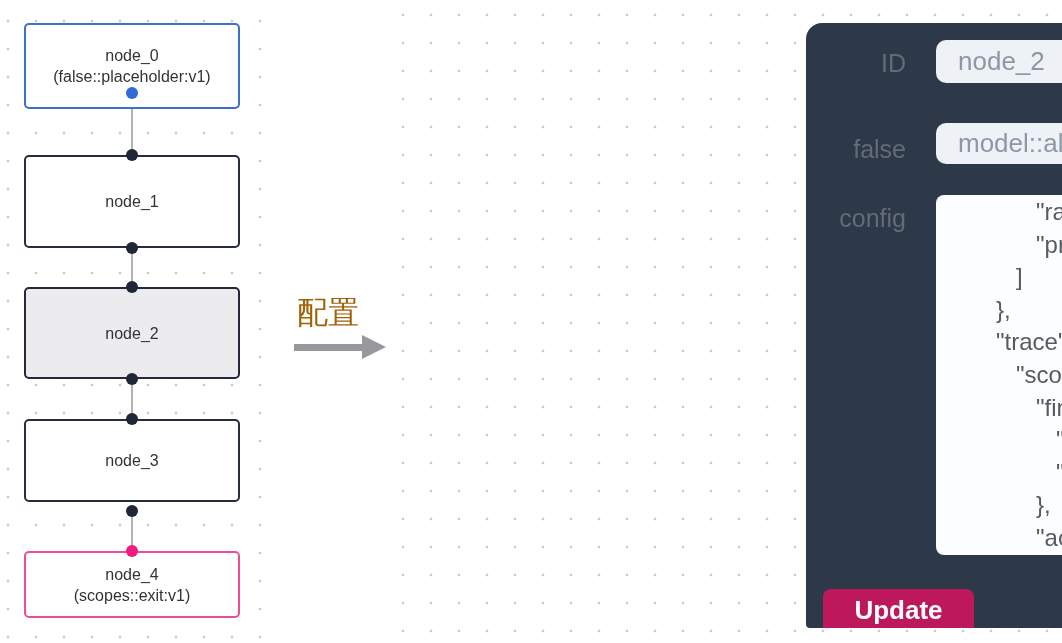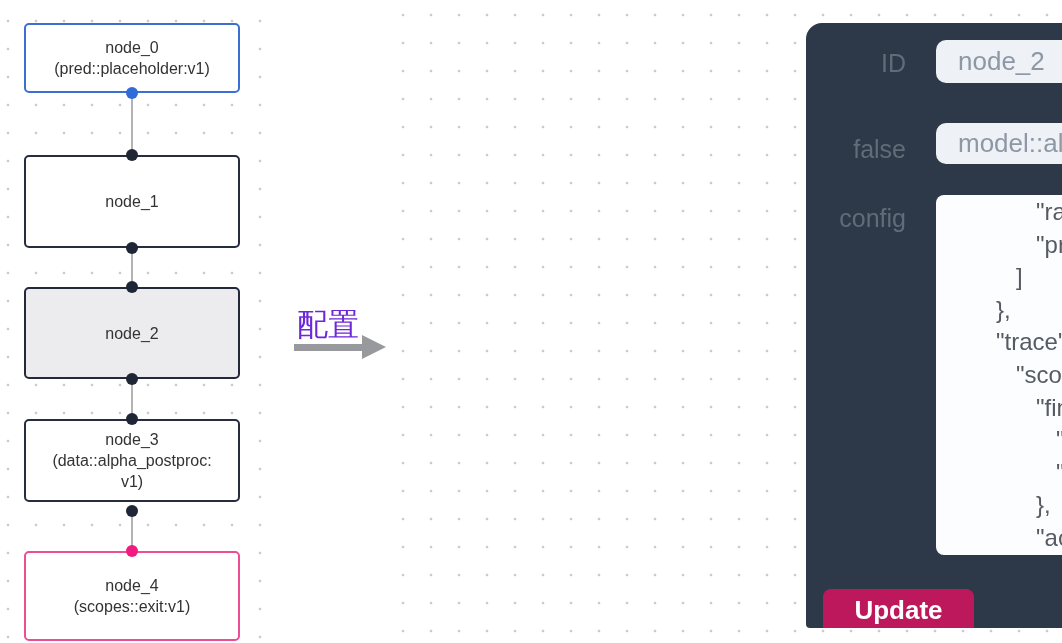--- a/index.html
+++ b/index.html
@@ -23,21 +23,21 @@
   .n-input{border-color:#3d6fd3;}
   .n-selected{background:#ececee;border-color:#23293a;}
   .n-output{border-color:#ec4e95;}
   .edge{position:absolute;left:131px;width:2px;background:#b3b3b3;z-index:1;}
   .port{position:absolute;width:12px;height:12px;border-radius:50%;left:126px;z-index:3;}
   .p-dark{background:#1f2736;}
   .p-blue{background:#2f6cd8;}
   .p-pink{background:#f21a80;}
 
   
-  .connector-label{position:absolute;left:297px;top:304px;font-size:31px;color:#6d28d9;font-weight:500;}
+  .connector-label{position:absolute;left:297px;top:292px;font-size:31px;color:#a16207;font-weight:500;}
   .arrow-shaft{position:absolute;left:294px;top:344px;width:70px;height:7px;background:#98999c;}
   .arrow-head{position:absolute;left:362px;top:335px;width:0;height:0;
     border-left:24px solid #98999c;border-top:12px solid rgba(0,0,0,0);border-bottom:12px solid rgba(0,0,0,0);}
 
   
   .panel{position:absolute;left:410px;top:15px;width:640px;height:605px;background:#2d3948;
     border-radius:16px 16px 4px 4px;overflow:hidden;z-index:2;}
   .field-label{position:absolute;left:0;width:100px;text-align:right;font-size:25px;color:#626b78;}
   .input{position:absolute;left:130px;width:490px;height:43px;background:#eef1f6;border-radius:10px;
     display:flex;align-items:center;padding-left:22px;font-size:26px;color:#8e97a4;}
@@ -52,35 +52,34 @@
 <body>
 
 <div class="stage">
 
   <div class="canvas-left">
     <div class="edge" style="top:93px;height:62px;"></div>
     <div class="edge" style="top:248px;height:39px;"></div>
     <div class="edge" style="top:379px;height:40px;"></div>
     <div class="edge" style="top:511px;height:40px;"></div>
 
-    <div class="node n-input" style="top:23px;height:70px;">
+    <div class="node n-input" style="top:23px;height:86px;">
       <div class="t">node_0</div>
-      <div class="s">(pred::placeholder:v1)</div>
+      <div class="s">(false::placeholder:v1)</div>
     </div>
     <div class="node" style="top:155px;height:93px;">
       <div class="t">node_1</div>
     </div>
     <div class="node n-selected" style="top:287px;height:92px;">
       <div class="t">node_2</div>
     </div>
     <div class="node" style="top:419px;height:83px;text-align:center;">
       <div class="t">node_3</div>
-      <div class="s">(data::alpha_postproc:v1)</div>
     </div>
-    <div class="node n-output" style="top:551px;height:90px;">
+    <div class="node n-output" style="top:551px;height:67px;">
       <div class="t">node_4</div>
       <div class="s">(scopes::exit:v1)</div>
     </div>
 
     <span class="port p-blue" style="top:87px;"></span>
     <span class="port p-dark" style="top:149px;"></span>
     <span class="port p-dark" style="top:242px;"></span>
     <span class="port p-dark" style="top:281px;"></span>
     <span class="port p-dark" style="top:373px;"></span>
     <span class="port p-dark" style="top:413px;"></span>

